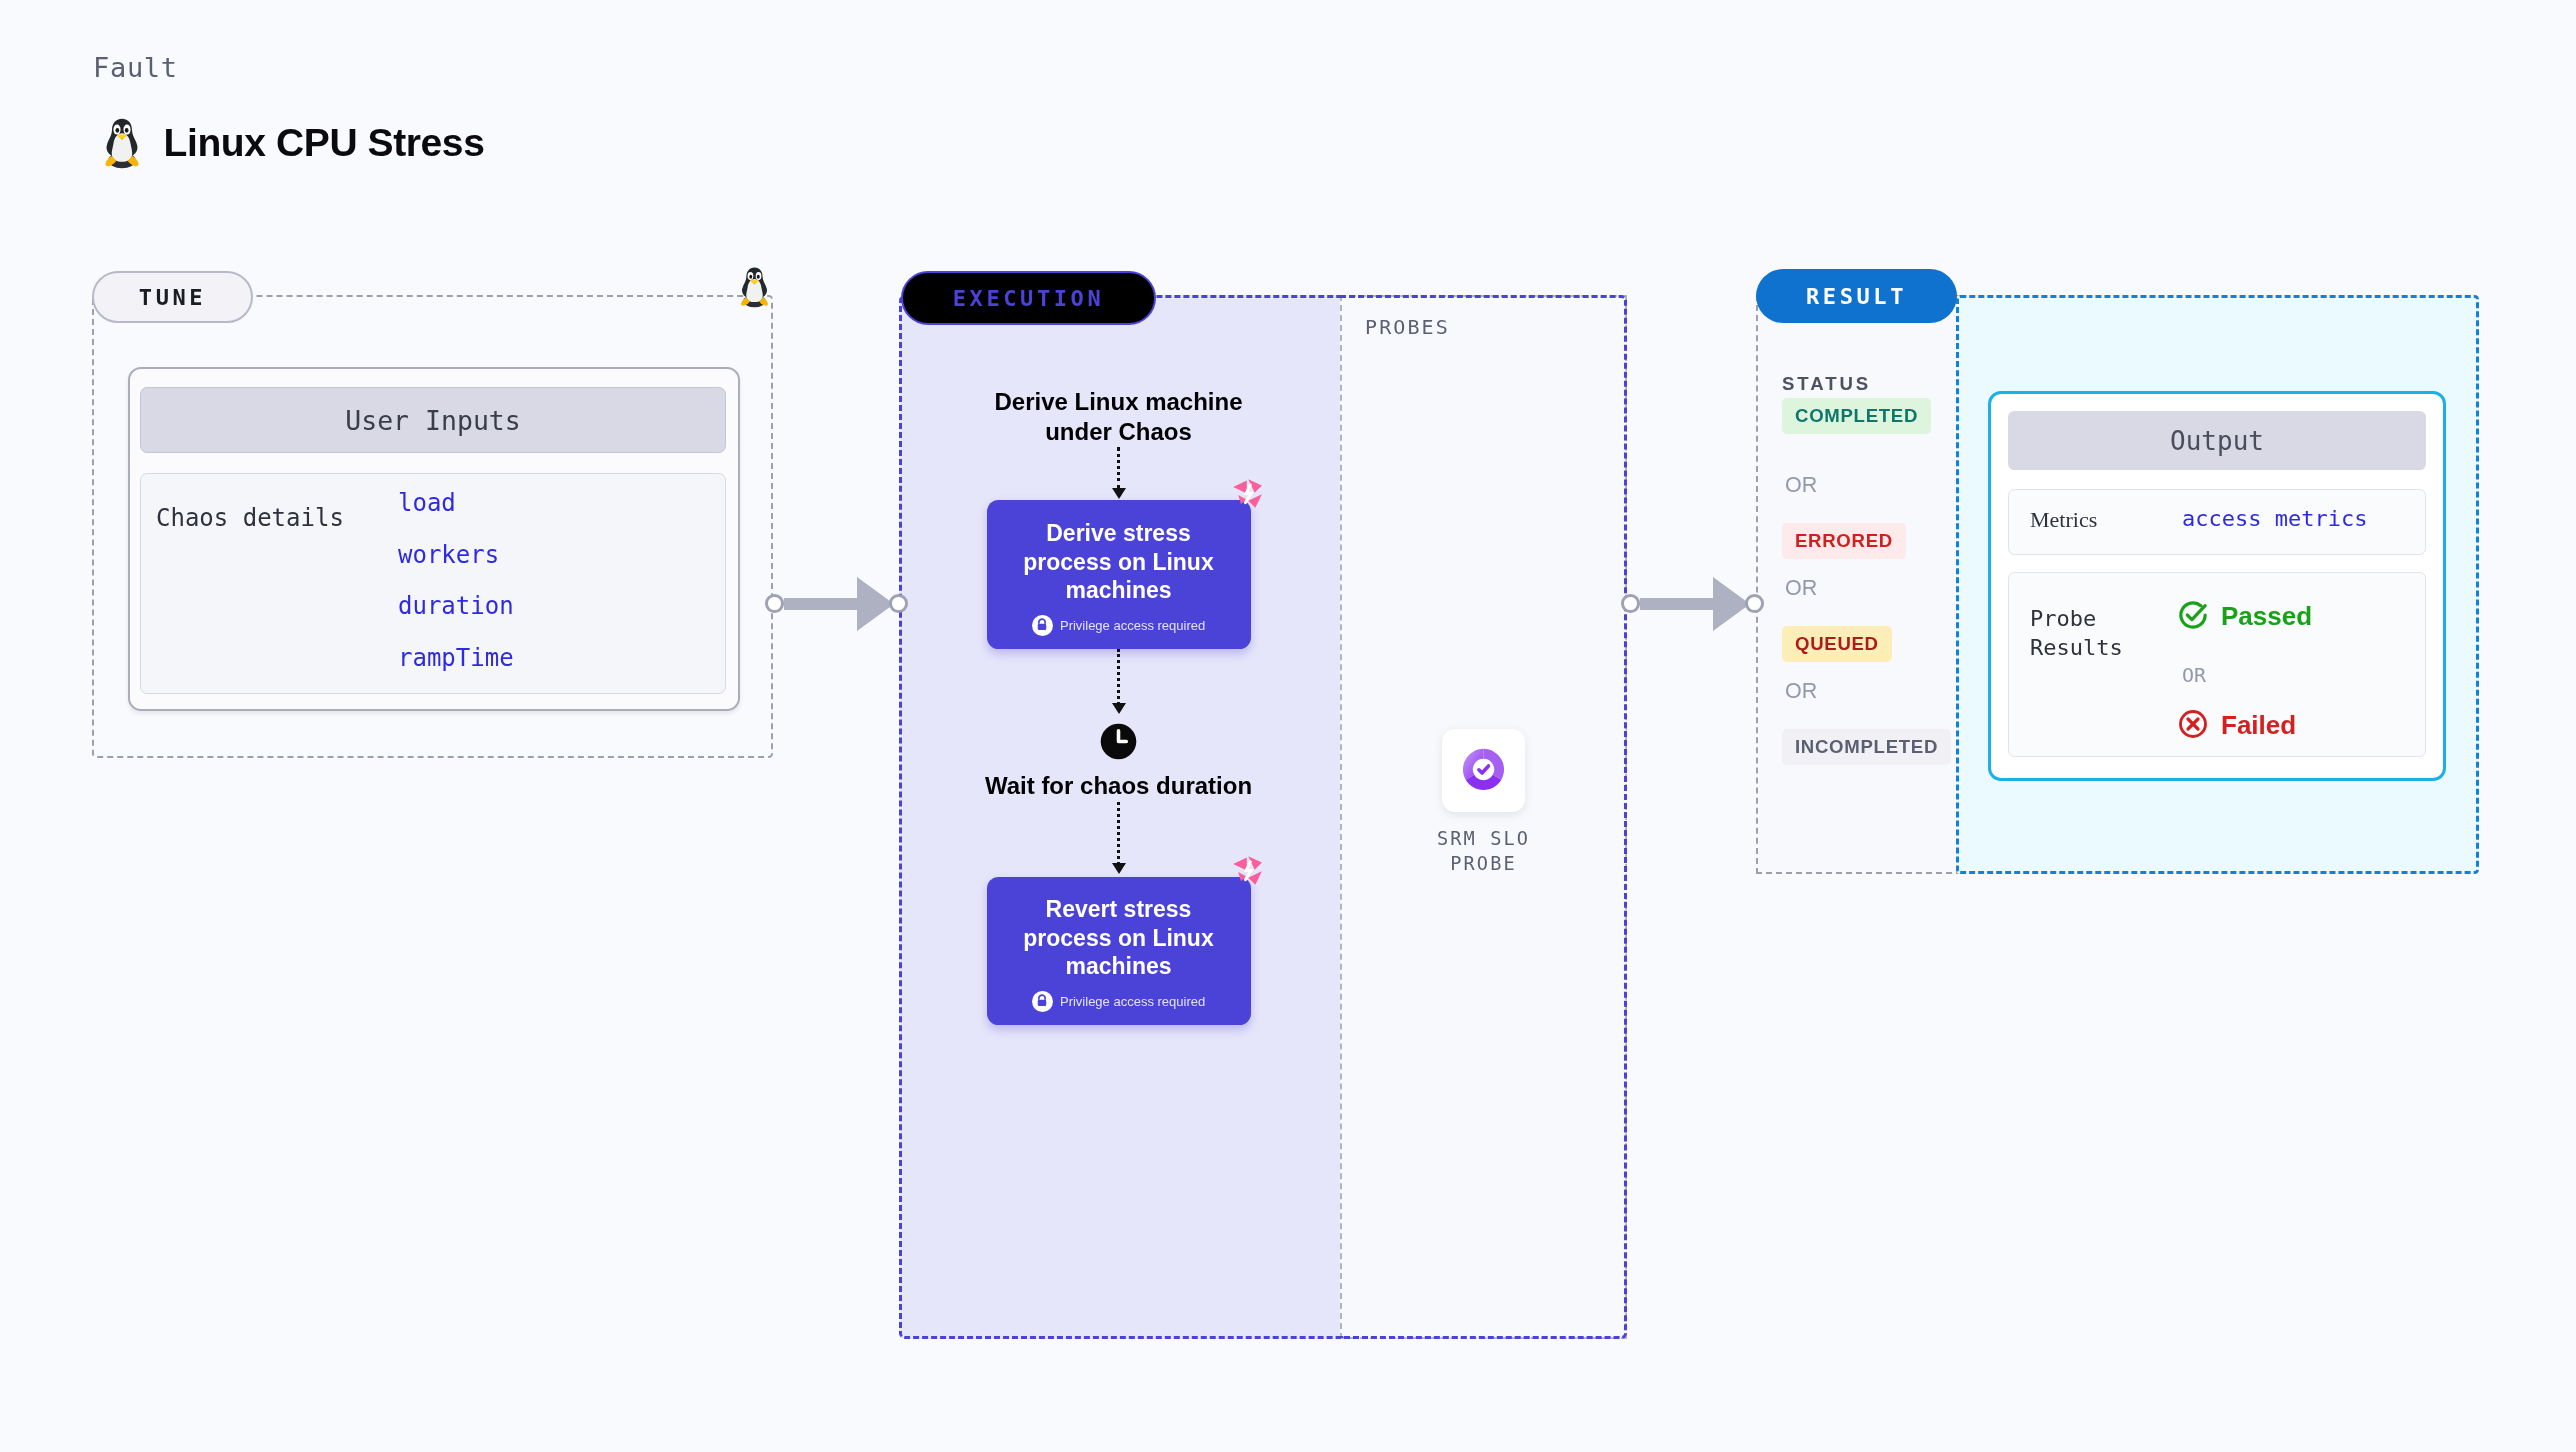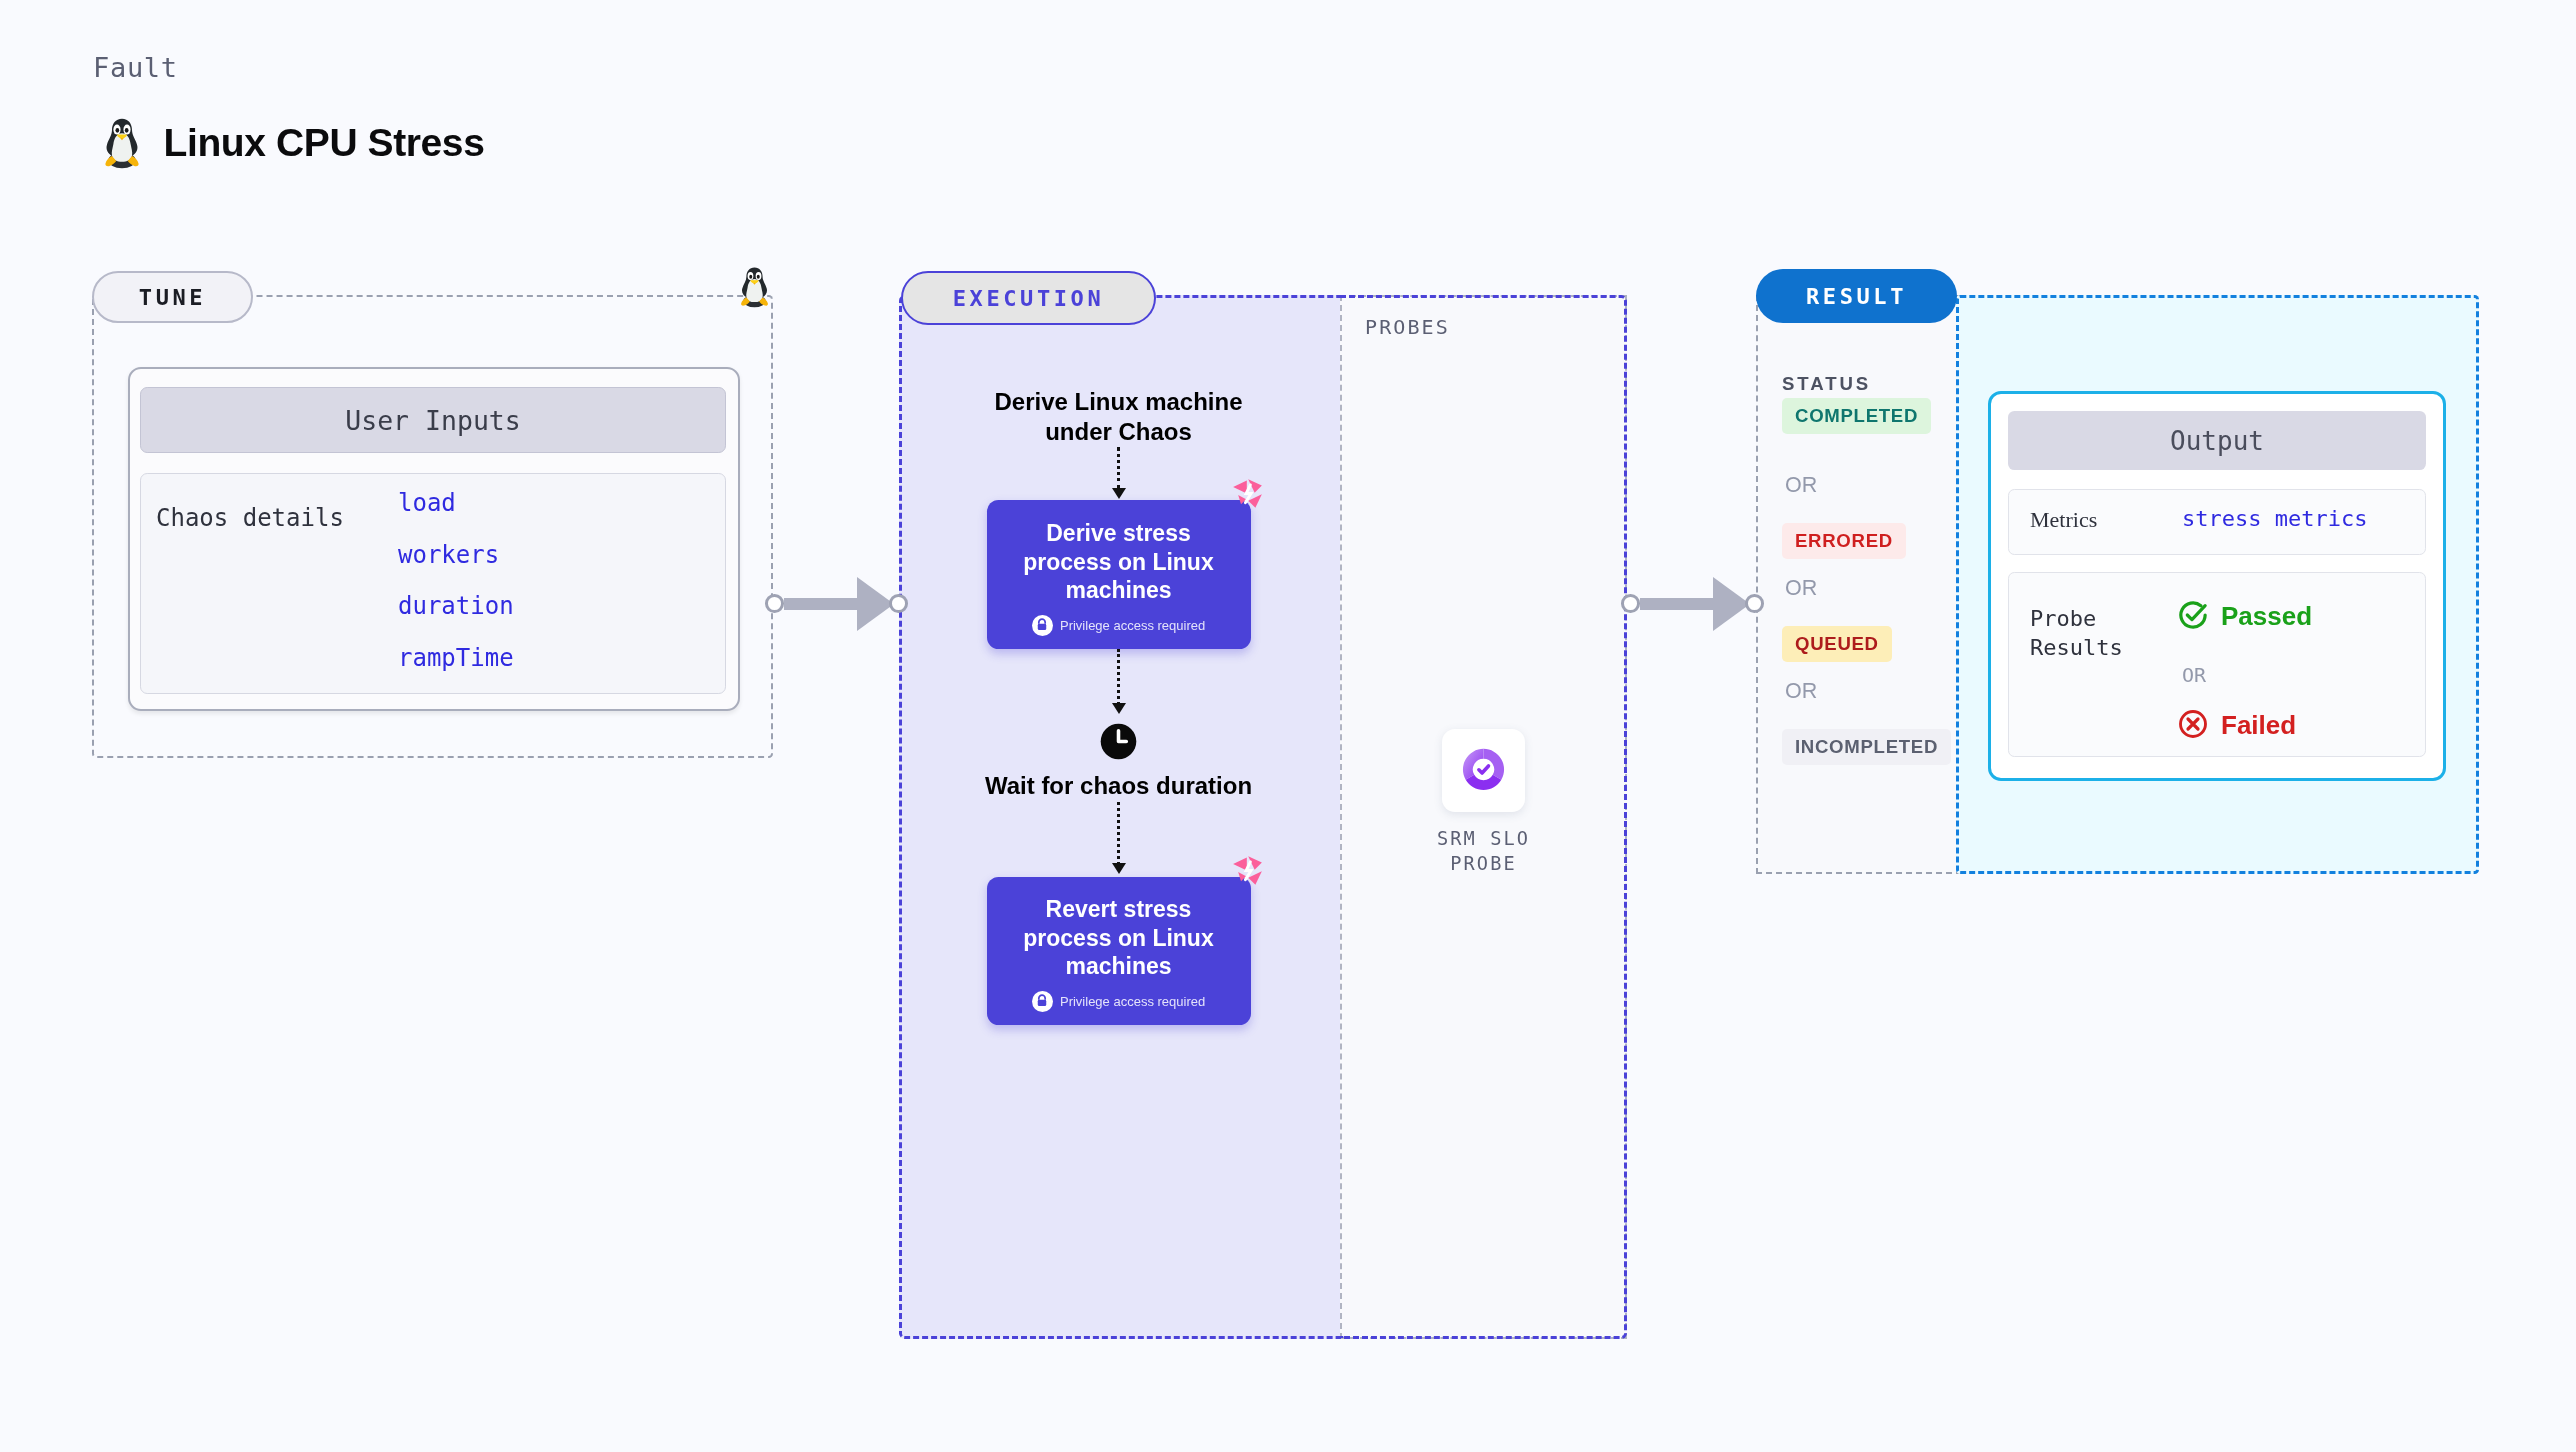--- a/index.html
+++ b/index.html
@@ -30,21 +30,21 @@
     position: absolute; display: flex; align-items: center; justify-content: center;
     border-radius: 716px; font-family: "DejaVu Sans Mono", monospace;
     font-weight: bold; letter-spacing: 3.6px; z-index: 6;
   }
   .pill-tune {
     left: 92px; top: 271px; width: 161px; height: 52px;
     background: #f2f2f7; border: 2.1px solid #b7b9c9; color: #1b1d24; font-size: 22px;
   }
   .pill-exec {
     left: 901px; top: 271px; width: 255px; height: 54px;
-    background: #e5e5e5; border: 2.9px solid #4b42d8; color: #4b42d8; font-size: 22px;
+    background: #000000; border: 2.9px solid #4b42d8; color: #4b42d8; font-size: 22px;
   }
   .pill-result {
     left: 1756px; top: 269px; width: 201px; height: 54px;
     background: #0f72ce; border: none; color: #ffffff; font-size: 22px;
   }
 
   
   .region { position: absolute; }
   .region-tune {
     left: 92px; top: 295px; width: 681px; height: 463px;
@@ -410,21 +410,21 @@
   <div class="badge b-errored">ERRORED</div>
   <div class="or-text or-2">OR</div>
   <div class="badge b-queued">QUEUED</div>
   <div class="or-text or-3">OR</div>
   <div class="badge b-incomplete">INCOMPLETED</div>
 
   <div class="out-card"></div>
   <div class="out-header">Output</div>
   <div class="out-row-metrics"></div>
   <div class="lbl-mono lbl-metrics">Metrics</div>
-  <div class="val-metrics">stress metrics</div>
+  <div class="val-metrics">access metrics</div>
 
   <div class="out-row-probe"></div>
   <div class="lbl-mono lbl-probe">Probe<br>Results</div>
 
   <div class="res-line res-passed">
     <span>
       <svg width="30" height="30" viewBox="0 0 42 42">
         <path d="M38 21a17 17 0 1 1-6-13" stroke="#1aa11a" stroke-width="4.5" fill="none" stroke-linecap="round"></path>
         <path d="M13 21l6.5 6.5L38 8" stroke="#1aa11a" stroke-width="4.5" fill="none" stroke-linecap="round" stroke-linejoin="round"></path>
       </svg>

